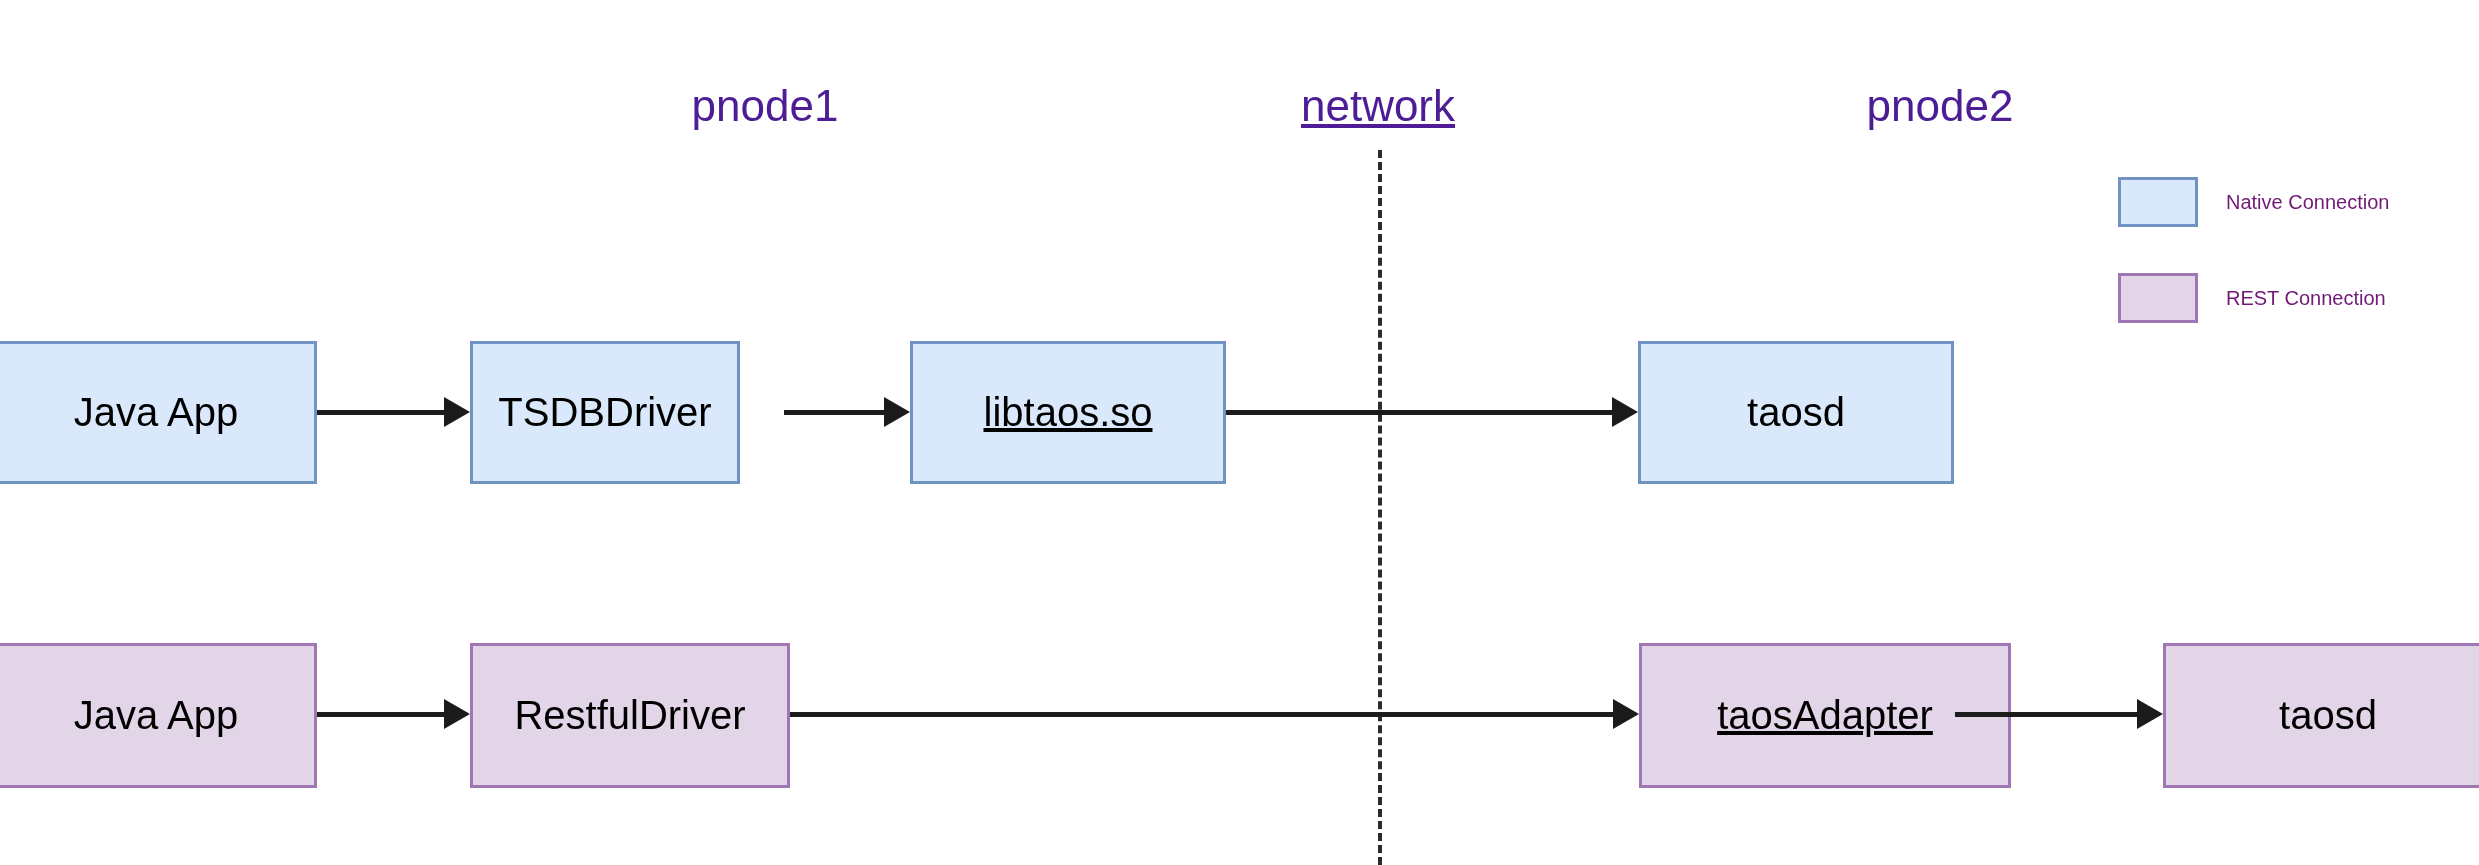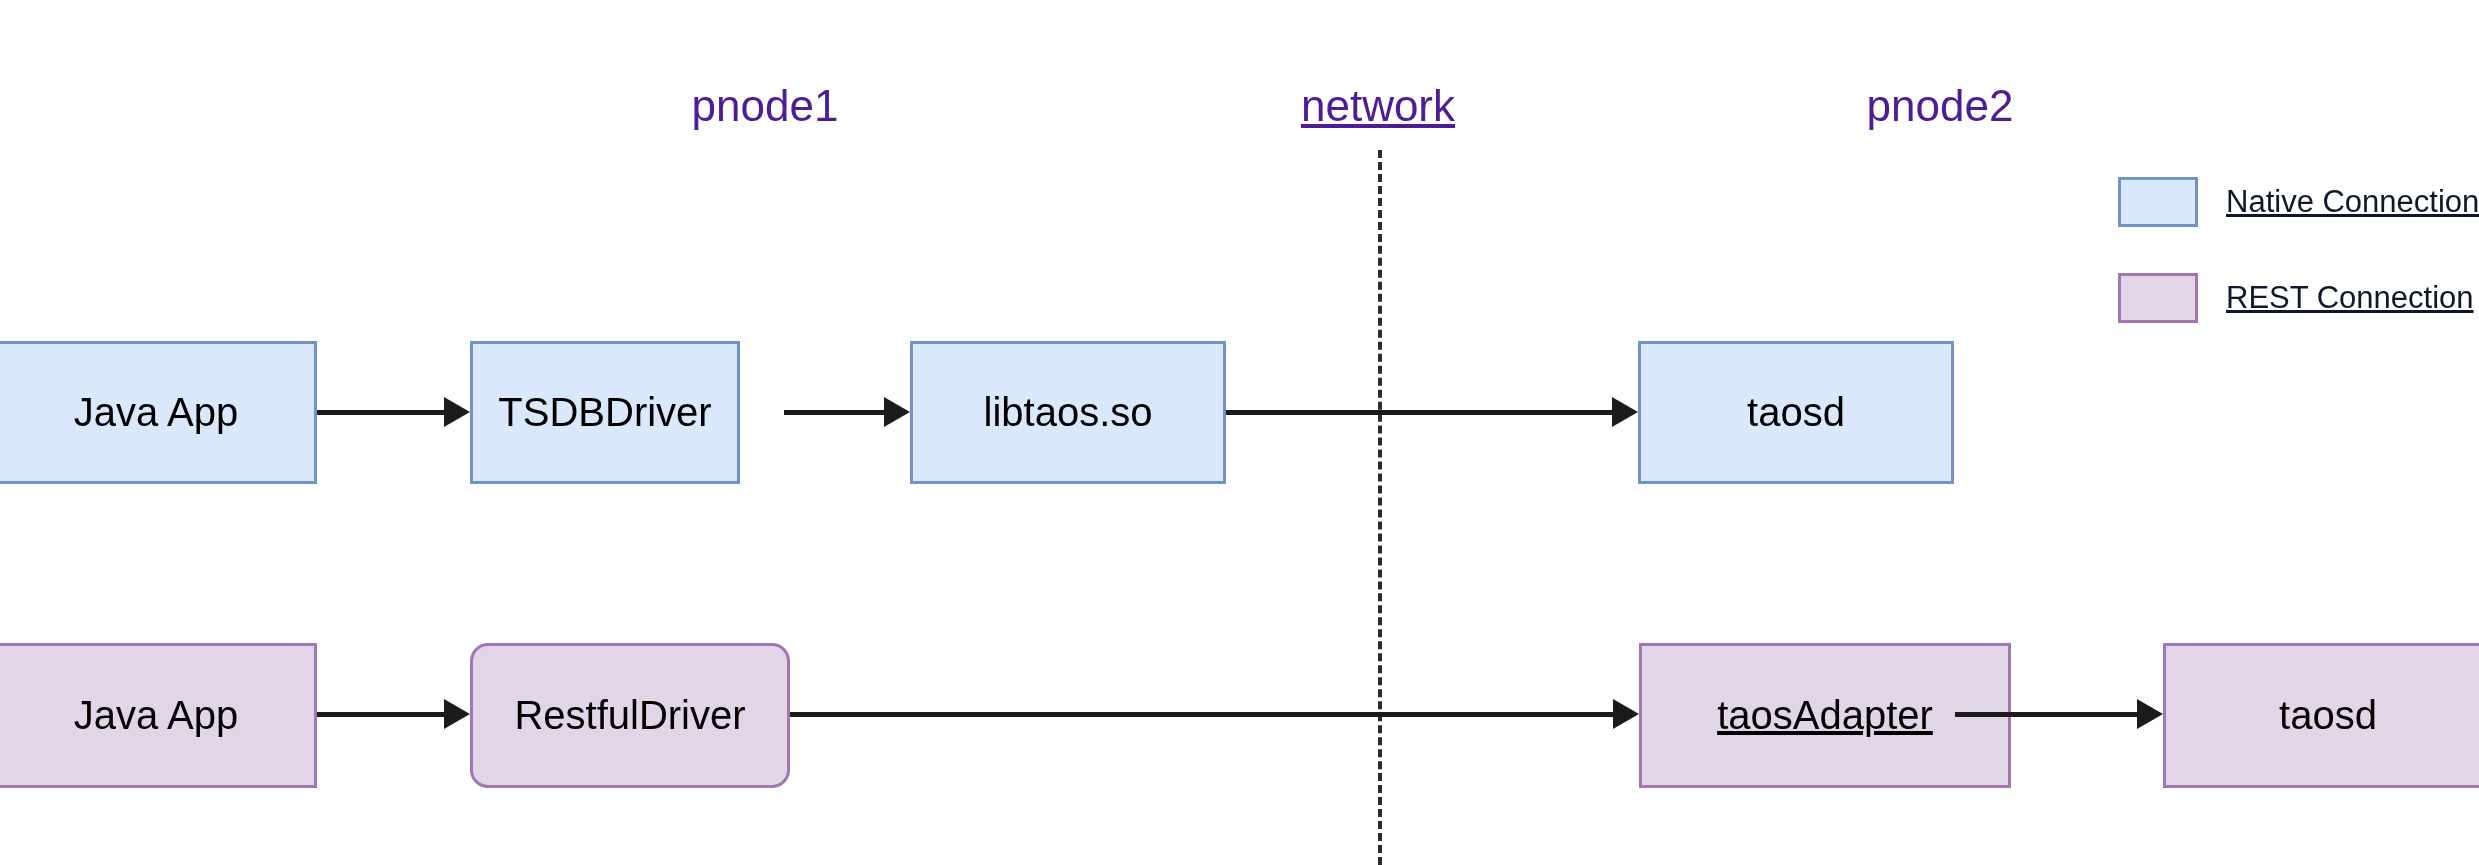--- a/index.html
+++ b/index.html
@@ -65,25 +65,25 @@
     border-color: #a077b3;
   }
 
   
   .row-native { top: 341px; height: 143px; }
   
   .row-rest   { top: 643px; height: 145px; }
 
   #node-native-javaapp    { left: -5px;   width: 322px; }
   #node-native-tsdbdriver { left: 470px;  width: 270px; }
-  #node-native-libtaos    { left: 910px;  width: 316px; }
+  #node-native-libtaos    { left: 910px;  width: 316px; text-decoration: underline; }
   #node-native-taosd      { left: 1638px; width: 316px; }
 
   #node-rest-javaapp      { left: -5px;   width: 322px; }
-  #node-rest-restfuldriver{ left: 470px;  width: 320px; border-radius: 18px; }
+  #node-rest-restfuldriver{ left: 470px;  width: 320px; }
   #node-rest-taosadapter  { left: 1639px; width: 372px; text-decoration: underline; }
   #node-rest-taosd        { left: 2163px; width: 330px; }
 
   
   .connector {
     position: absolute;
     height: 5px;
     background: #1b1b1b;
   }
   .arrowhead {
@@ -127,24 +127,23 @@
     width: 80px;
     height: 50px;
     border-width: 3px;
     border-style: solid;
     flex: 0 0 auto;
   }
   .legend-swatch.native { background: #dae8fc; border-color: #7093c4; }
   .legend-swatch.rest   { background: #e1d5e7; border-color: #a077b3; }
   .legend-text {
     margin-left: 28px;
-    font-size: 31px;
-    color: #0f172a;
+    font-size: 20px;
+    color: #701a75;
     white-space: nowrap;
-    text-decoration: underline;
   }
 </style>
 </head>
 <body>
 
 <div id="canvas">
 
   <div class="zone-label" id="label-pnode1">pnode1</div>
   <div class="zone-label" id="label-network">network</div>
   <div class="zone-label" id="label-pnode2">pnode2</div>

